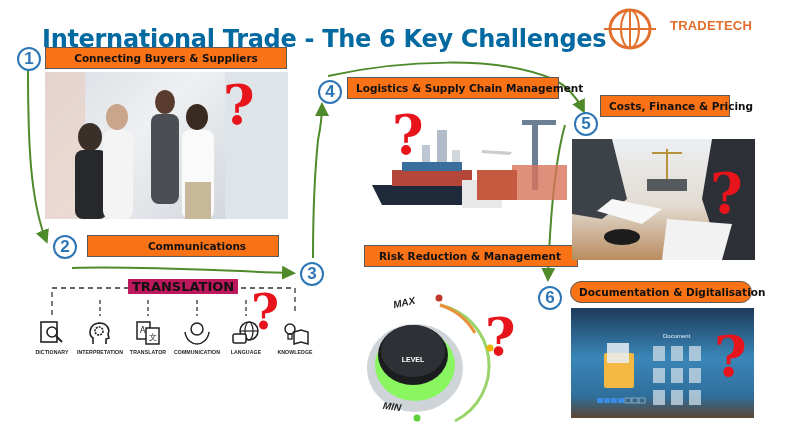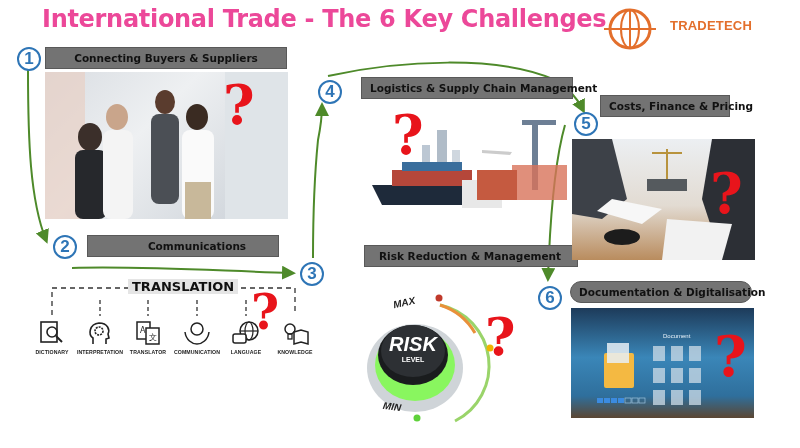--- a/index.html
+++ b/index.html
@@ -1,53 +1,53 @@
 <!DOCTYPE html>
 <html><head>
 <meta charset="utf-8">
 <style>
   * { box-sizing: border-box; margin: 0; padding: 0; }
   html, body { width: 800px; height: 448px; background: #ffffff; overflow: hidden; }
   body { position: relative; font-family: "Liberation Sans", sans-serif; }
 
   .title {
-    position: absolute; left: 42px; top: 5px;
+    position: absolute; left: 42px; top: 25px;
     font-family: "DejaVu Sans", sans-serif; font-weight: bold;
-    font-size: 24px; color: #ec4899; letter-spacing: -0.3px; white-space: nowrap;
+    font-size: 24px; color: #0369a1; letter-spacing: -0.3px; white-space: nowrap;
   }
 
   .logo { position: absolute; left: 600px; top: 6px; width: 200px; height: 48px; }
   .logo svg { position: absolute; left: 0; top: 0; }
   .logo .l1 { position: absolute; left: 70px; top: 12px; font-weight: bold; font-size: 13px; color: #e36f2c; letter-spacing: 0.2px; }
   .logo .l2 { position: absolute; left: 70px; top: 29px; font-weight: bold; font-size: 14px; color: #1f2a6b; letter-spacing: 0.2px; }
 
   .num {
     position: absolute; width: 24px; height: 24px; border: 2px solid #2e75b6; border-radius: 50%;
     color: #2e75b6; font-weight: bold; font-size: 17px; line-height: 20px; text-align: center;
     background: #fff; font-family: "Liberation Sans", sans-serif;
   }
   .label {
-    position: absolute; border: 1px solid #595959; background: #737373;
+    position: absolute; border: 1px solid #595959; background: #f97316;
     font-family: "DejaVu Sans", sans-serif; font-weight: bold; font-size: 10.5px; color: #111;
     line-height: 20px; height: 22px; white-space: nowrap; padding: 0 8px;
   }
   .label.center { text-align: center; }
 
   .qmark {
     position: absolute; font-family: "DejaVu Serif", serif; font-weight: bold;
     color: #e8141b; line-height: 1;
   }
 
   .panel { position: absolute; overflow: hidden; }
 
   svg.arrows { position: absolute; left: 0; top: 0; pointer-events: none; }
 
   .trans-title {
     position: absolute; left: 128px; top: 279px; font-family: "DejaVu Sans", sans-serif;
-    font-weight: bold; font-size: 13px; color: #111; background: #e5e5e5; padding: 0 4px;
+    font-weight: bold; font-size: 13px; color: #111; background: #be185d; padding: 0 4px;
   }
   .ticon { position: absolute; top: 320px; width: 50px; text-align: center; }
   .ticon svg { display: block; margin: 0 auto; }
   .ticon .tl { font-size: 5.2px; font-weight: bold; color: #222; margin-top: 3px; letter-spacing: 0.1px; }
 </style>
 </head>
 <body>
 
 <div class="title">International Trade - The 6 Key Challenges</div>
 
@@ -168,29 +168,28 @@
     <path d="M85,12 A62,62 0 0 1 100,128" fill="none" stroke="#9ad46a" stroke-width="3"></path>
     <path d="M85,12 A62,62 0 0 1 120,40" fill="none" stroke="#e9903a" stroke-width="3"></path>
     <circle cx="84" cy="5" r="3.5" fill="#c0392b"></circle>
     <circle cx="135" cy="55" r="3.5" fill="#f0b400"></circle>
     <circle cx="62" cy="125" r="3.5" fill="#5ed13a"></circle>
     <ellipse cx="60" cy="75" rx="48" ry="44" fill="#cfd4d8"></ellipse>
     <ellipse cx="60" cy="72" rx="40" ry="36" fill="#7cfc4a" opacity="0.85"></ellipse>
     <ellipse cx="58" cy="62" rx="35" ry="30" fill="#1a1c1e"></ellipse>
     <ellipse cx="58" cy="58" rx="32" ry="26" fill="#2d3034"></ellipse>
   </svg>
-  <div style="position:absolute; left:20px; top:40px; width:76px; text-align:center; font-weight:bold; font-style:italic; font-size:20px; color:#fff;">RISK</div>
   <div style="position:absolute; left:20px; top:63px; width:76px; text-align:center; font-weight:bold; font-size:7px; color:#fff;">LEVEL</div>
   <div style="position:absolute; left:38px; top:4px; font-weight:bold; font-style:italic; font-size:10px; color:#222; transform:rotate(-12deg);">MAX</div>
   <div style="position:absolute; left:28px; top:108px; font-weight:bold; font-style:italic; font-size:10px; color:#222; transform:rotate(8deg);">MIN</div>
   <div class="qmark" style="left:130px; top:18px; font-size:52px;">?</div>
 </div>
 
 <div class="num" style="left:318px; top:80px;">4</div>
-<div class="label" style="left:347px; top:77px; width:212px;margin-left:14px;">Logistics &amp; Supply Chain Management</div>
+<div class="label" style="left:347px; top:77px; width:212px;">Logistics &amp; Supply Chain Management</div>
 <div class="panel" style="left:362px; top:110px; width:208px; height:112px;">
   <svg width="208" height="112" viewBox="0 0 208 112">
     <rect x="60" y="35" width="8" height="40" fill="#8fa2b5" opacity="0.6"></rect>
     <rect x="75" y="20" width="10" height="55" fill="#7b8fa3" opacity="0.6"></rect>
     <rect x="90" y="40" width="8" height="35" fill="#9fb0c0" opacity="0.5"></rect>
     <rect x="170" y="10" width="6" height="70" fill="#6d7f95"></rect>
     <rect x="160" y="10" width="34" height="5" fill="#6d7f95"></rect>
     <rect x="150" y="55" width="55" height="35" fill="#d8735a" opacity="0.8"></rect>
     <path d="M10,75 L130,75 L120,95 L20,95 Z" fill="#1e2a3a"></path>
     <rect x="30" y="60" width="80" height="16" fill="#b5473a"></rect>

